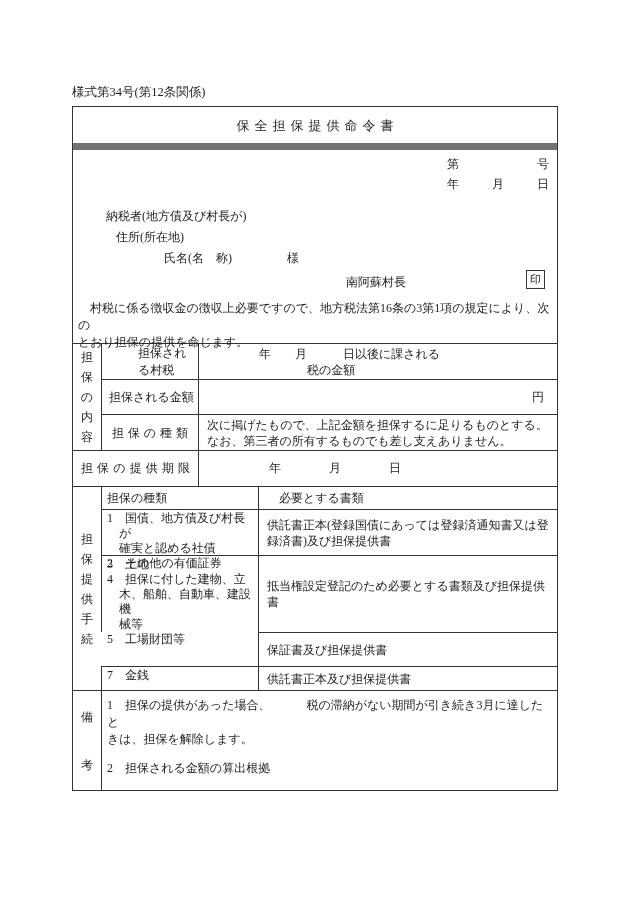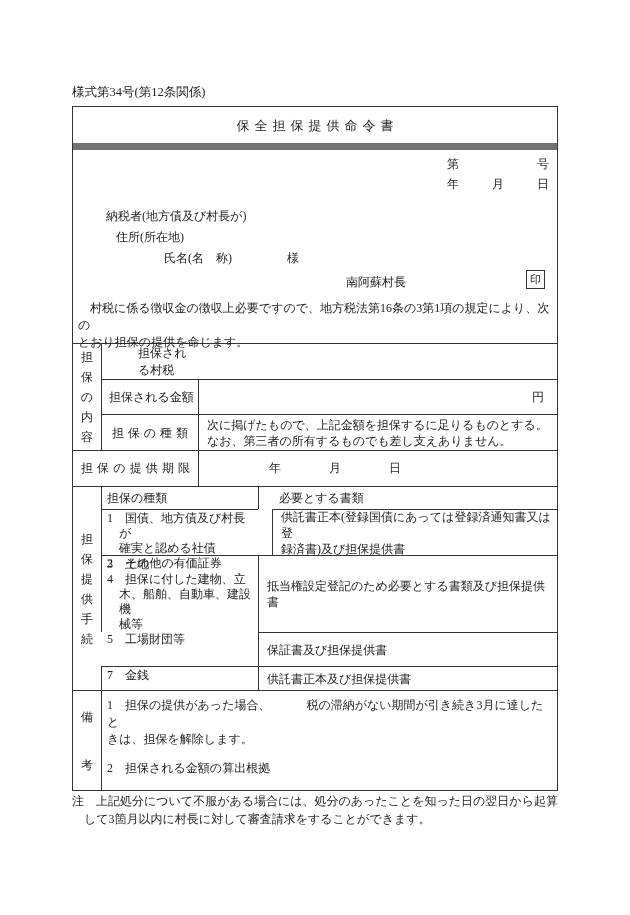--- a/index.html
+++ b/index.html
@@ -117,20 +117,22 @@
       <div class="seal">印</div>
       <div class="body-para">　村税に係る徴収金の徴収上必要ですので、地方税法第16条の3第1項の規定により、次の
 とおり担保の提供を命じます。</div>
     </div>
 
     <div class="secA">
       <div class="cell vlabel-wrap" style="grid-column:1; grid-row:1 / span 3;">
         <div class="vlabel">担保の内容</div>
       </div>
       <div class="cell bl vcenter lab" style="grid-column:2; grid-row:1;padding-left:36px;">担保される村税</div>
+      <div class="cell bl a-v1" style="grid-column:3; grid-row:1;">年　　月　　　日以後に課される
+　　　　税の金額</div>
       <div class="cell bl bt vcenter lab" style="grid-column:2; grid-row:2;">担保される金額</div>
       <div class="cell bl bt vcenter a-v2" style="grid-column:3; grid-row:2;">円</div>
       <div class="cell bl bt jlab" style="grid-column:2; grid-row:3;">担保の種類</div>
       <div class="cell bl bt a-v3" style="grid-column:3; grid-row:3;">次に掲げたもので、上記金額を担保するに足りるものとする。
 なお、第三者の所有するものでも差し支えありません。</div>
     </div>
 
     <div class="secB">
       <div class="cell jlab8" style="grid-column:1;">担保の提供期限</div>
       <div class="cell bl b-value" style="grid-column:2;">年　　　　月　　　　日</div>
@@ -141,21 +143,21 @@
         <div class="vlabel">担保提供手続</div>
       </div>
       <div class="cell bl c-h type" style="grid-column:2; grid-row:1;">担保の種類</div>
       <div class="cell bl c-h docs" style="grid-column:3; grid-row:1;">必要とする書類</div>
 
       <div class="cell bl bt c-type" style="grid-column:2; grid-row:2;">
         <div class="item">1　国債、地方債及び村長が
 確実と認める社債</div>
         <div class="item">2　その他の有価証券</div>
       </div>
-      <div class="cell bl bt c-docs" style="grid-column:3; grid-row:2;margin-left:14px;">供託書正本(登録国債にあっては登録済通知書又は登
+      <div class="cell bl bt c-docs" style="grid-column:3; grid-row:2;">供託書正本(登録国債にあっては登録済通知書又は登
 録済書)及び担保提供書</div>
 
       <div class="cell bl bt c-type" style="grid-column:2; grid-row:3;">
         <div class="item">3　土地</div>
         <div class="item">4　担保に付した建物、立
 木、船舶、自動車、建設機
 械等</div>
         <div class="item">5　工場財団等</div>
       </div>
       <div class="cell bl bt c-docs" style="grid-column:3; grid-row:3;">抵当権設定登記のため必要とする書類及び担保提供書</div>
@@ -174,16 +176,14 @@
       </div>
       <div class="cell bl d-content" style="grid-column:2;">
         <div class="remark">1　担保の提供があった場合、　　　税の滞納がない期間が引き続き3月に達したと
 きは、担保を解除します。</div>
         <div class="remark">2　担保される金額の算出根拠</div>
       </div>
     </div>
 
   </div>
 
-  <div class="note">注　上記処分について不服がある場合には、処分のあったことを知った日の翌日から起算
-　して3箇月以内に村長に対して審査請求をすることができます。</div>
 
 </div>
 
 </body></html>

